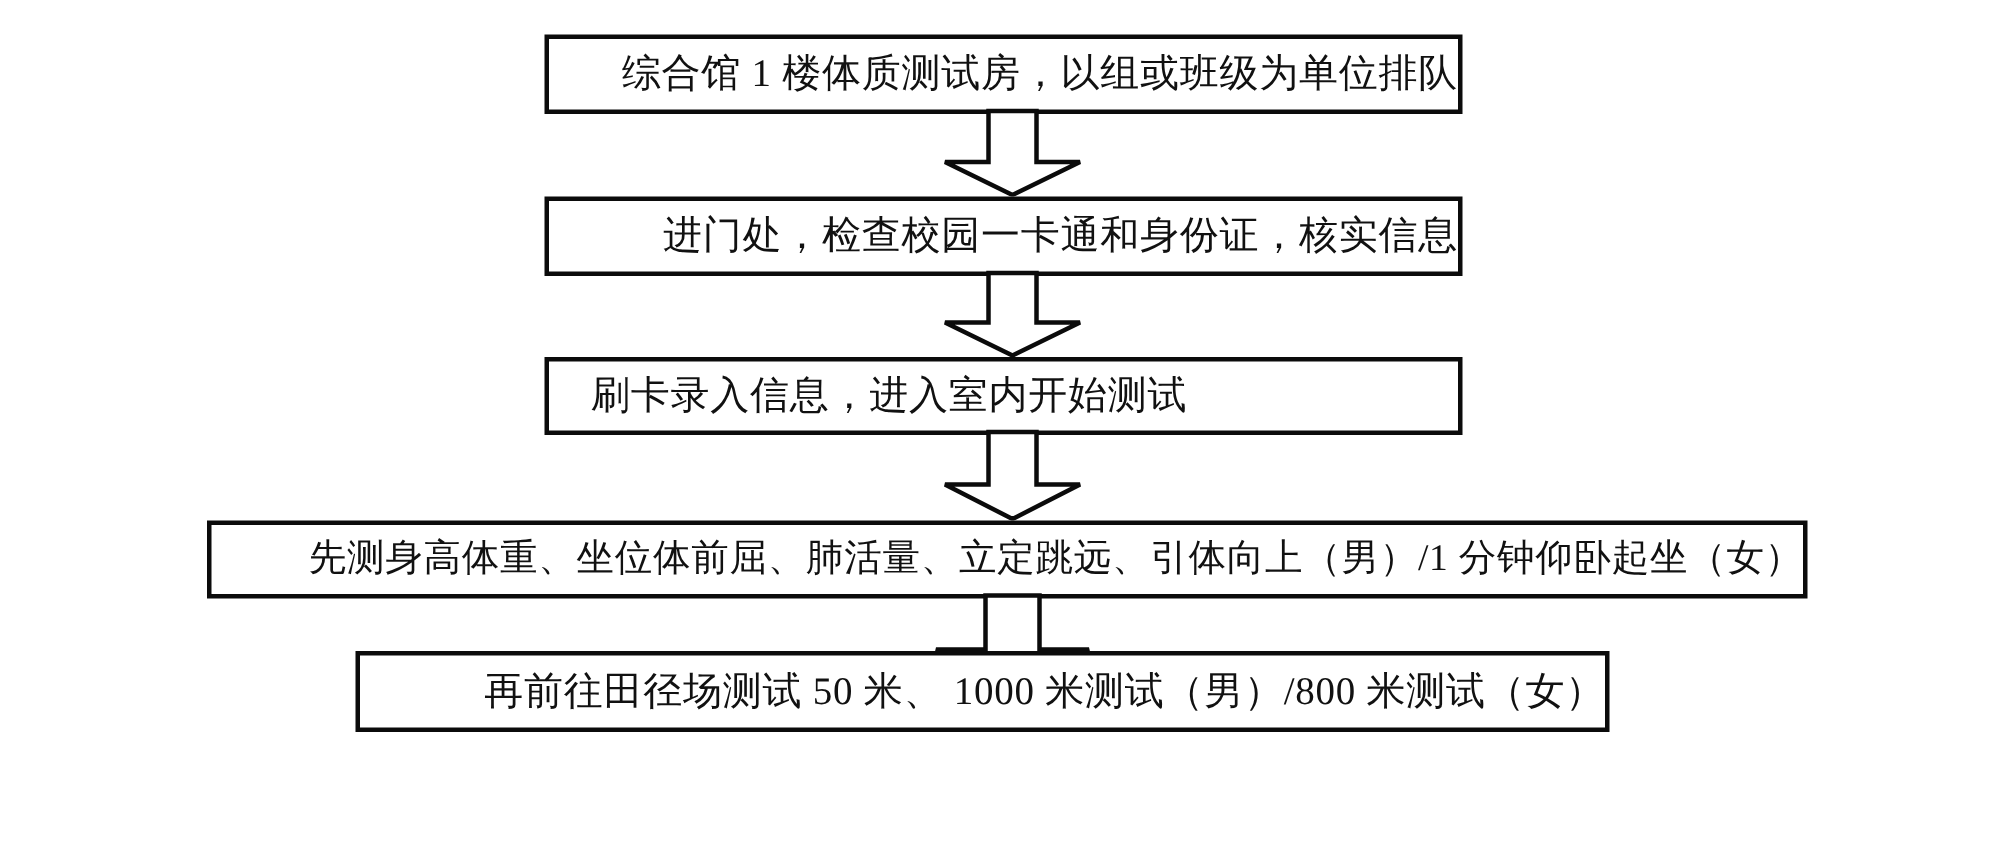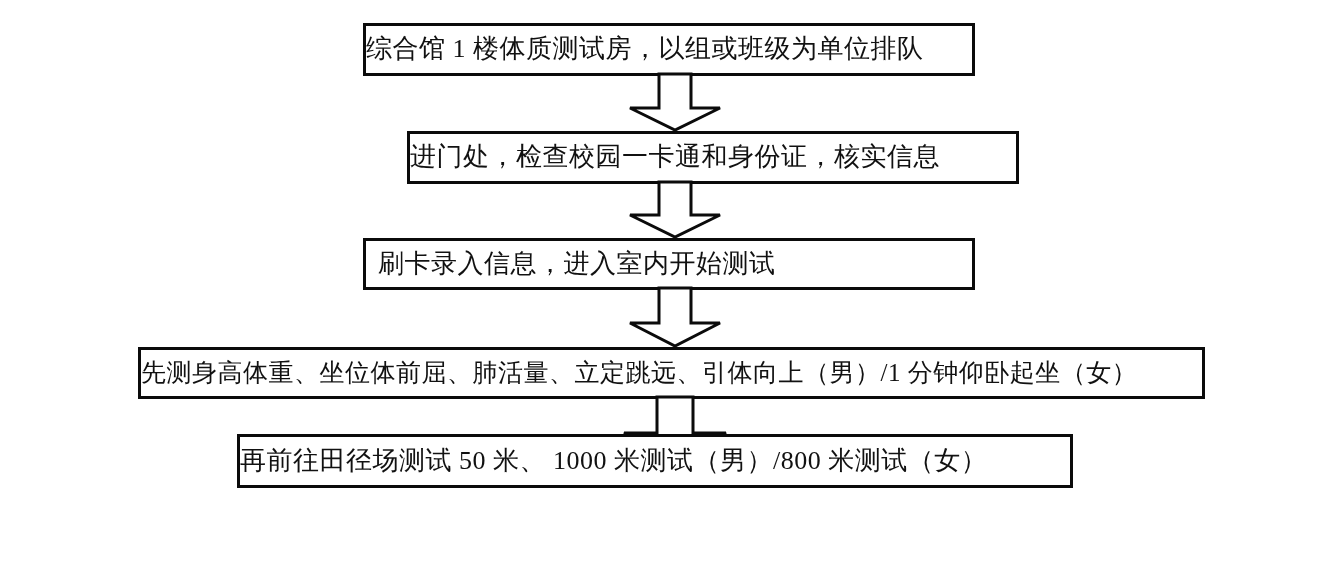--- a/index.html
+++ b/index.html
@@ -23,21 +23,21 @@
     box-sizing: border-box;
     border: 3px solid #0b0b0b;
     background: #ffffff;
     display: flex;
     align-items: center;
     color: #111111;
     font-family: "Liberation Serif", "DejaVu Serif", serif;
     letter-spacing: 0.5px;
     white-space: nowrap;
   }
-  .node.center { justify-content: flex-start; }
+  .node.center { justify-content: flex-end; }
   .node.left   { justify-content: flex-start; }
   .node-label {
     display: block;
     line-height: 1.1;
   }
   .arrow {
     position: absolute;
   }
   .arrow svg {
     display: block;
@@ -60,31 +60,31 @@
   <div class="node center" style="left:363px; top:23px; width:612px; height:53px; font-size:26px;">
     <span class="node-label">综合馆 1 楼体质测试房，以组或班级为单位排队</span>
   </div>
 
   <div class="arrow" style="left:628px; top:76px; width:94px; height:55px;">
     <svg viewBox="0 0 94 55" preserveAspectRatio="none">
       <polygon points="31,-2 63,-2 63,32 92,32 47,54 2,32 31,32"></polygon>
     </svg>
   </div>
 
-  <div class="node center" style="left:363px; top:131px; width:612px; height:53px; font-size:26px;margin-left:44px;">
+  <div class="node center" style="left:363px; top:131px; width:612px; height:53px; font-size:26px;">
     <span class="node-label">进门处，检查校园一卡通和身份证，核实信息</span>
   </div>
 
   <div class="arrow" style="left:628px; top:184px; width:94px; height:54px;">
     <svg viewBox="0 0 94 54" preserveAspectRatio="none">
       <polygon points="31,-2 63,-2 63,31 92,31 47,53 2,31 31,31"></polygon>
     </svg>
   </div>
 
-  <div class="node left" style="left:363px; top:238px; width:612px; height:52px; font-size:26px; padding-left:12px;">
+  <div class="node left" style="left:363px; top:238px; width:612px; height:52px; font-size:26px; padding-left:28px;">
     <span class="node-label">刷卡录入信息，进入室内开始测试</span>
   </div>
 
   <div class="arrow" style="left:628px; top:290px; width:94px; height:57px;">
     <svg viewBox="0 0 94 57" preserveAspectRatio="none">
       <polygon points="31,-2 63,-2 63,33 92,33 47,56 2,33 31,33"></polygon>
     </svg>
   </div>
 
   <div class="node center" style="left:138px; top:347px; width:1067px; height:52px; font-size:25px;font-family:Liberation Serif, serif;">

